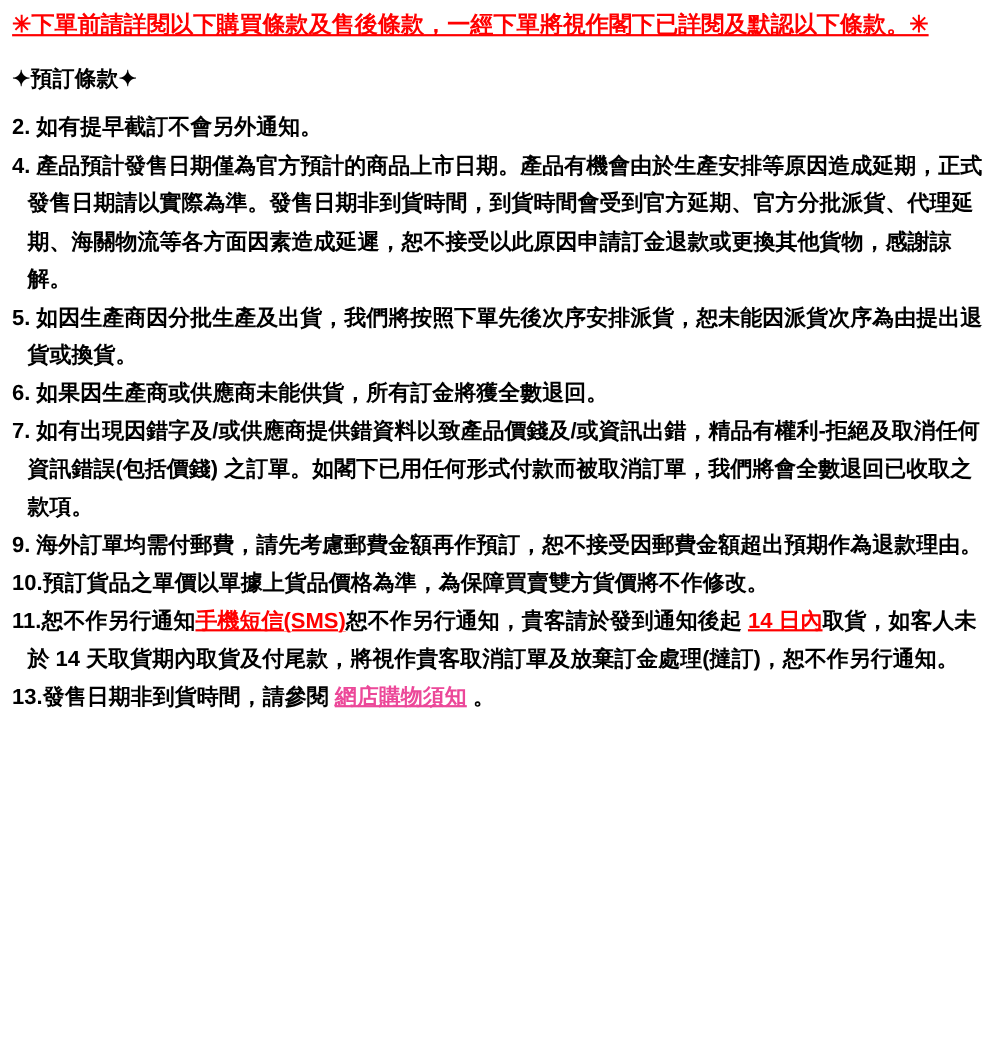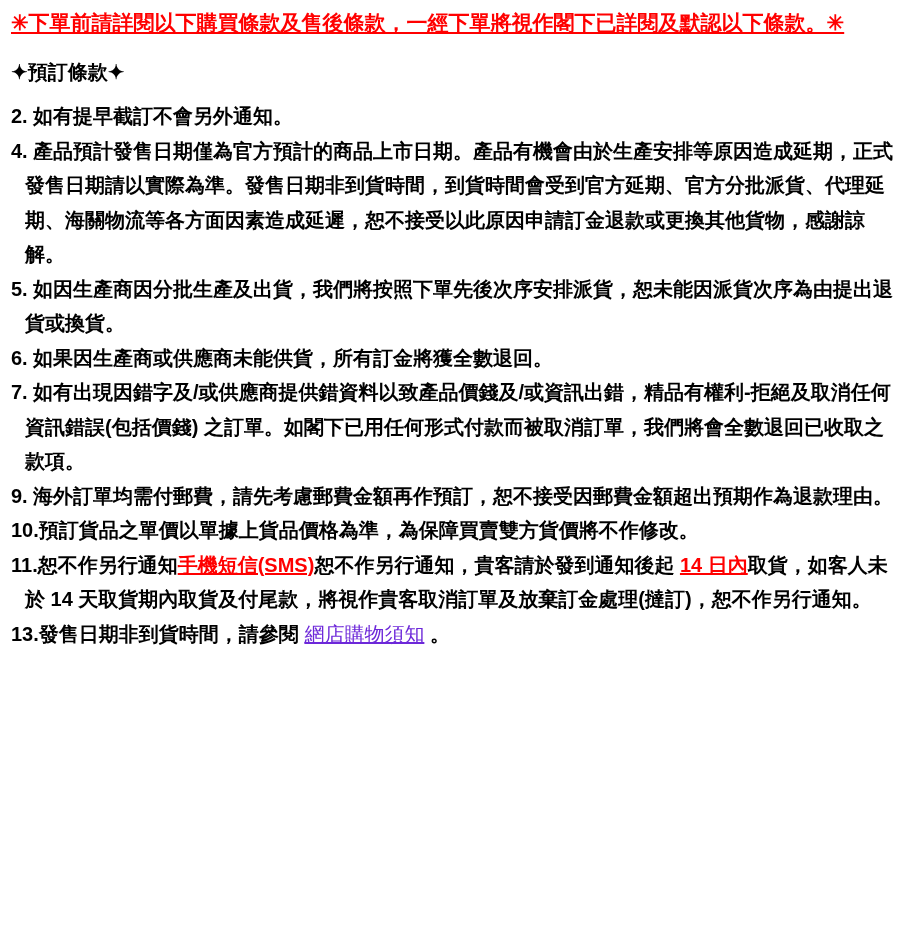--- a/index.html
+++ b/index.html
@@ -47,24 +47,24 @@
   }
   .num {
     display: inline-block;
     min-width: 22px;
     text-indent: 0;
   }
   .seg-normal { color: #000000; }
   .seg-red { color: #ff0000; }
   .seg-red-underline { color: #ff0000; text-decoration: underline; }
   a.seg-link {
-    color: #6d28d9;
+    color: #ec4899;
     text-decoration: underline;
     cursor: pointer;
-    font-weight: normal;
+    font-weight: bold;
   }
 </style>
 </head>
 <body>
 
 <div class="page">
   <h1 class="notice-header">✳下單前請詳閱以下購買條款及售後條款，一經下單將視作閣下已詳閱及默認以下條款。✳</h1>
 
   <h2 class="section-title">✦預訂條款✦</h2>
 

